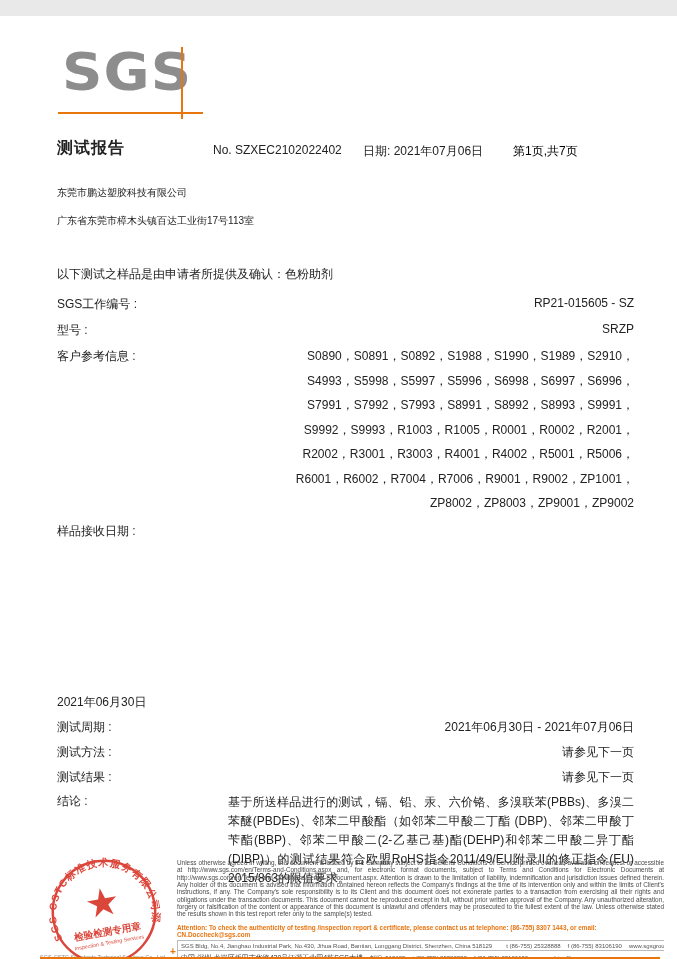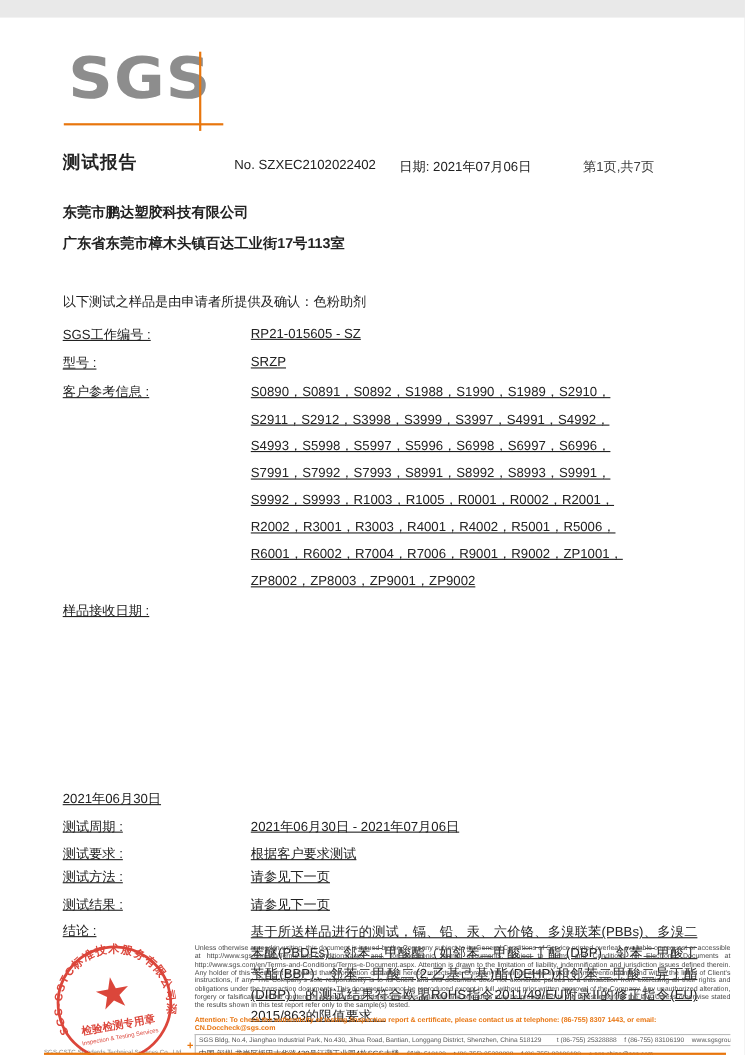--- a/index.html
+++ b/index.html
@@ -10,30 +10,30 @@
   .logo-text{position:absolute;left:62px;top:26px;font-size:52px;font-weight:bold;
              color:#8d8d8d;letter-spacing:1px;transform:scaleX(1.08);transform-origin:left;
              font-family:"DejaVu Sans","Liberation Sans",sans-serif;}
   .logo-hline{position:absolute;left:58px;top:96px;width:145px;height:2px;background:#e8760d;}
   .logo-vline{position:absolute;left:181px;top:31px;width:2px;height:72px;background:#e8760d;}
 
   .doc-title{position:absolute;left:57px;top:122px;font-size:16px;font-weight:bold;color:#222;
              letter-spacing:1px;}
   .report-no{position:absolute;left:213px;top:127px;font-size:12px;color:#222;}
   .hdr-date{position:absolute;left:363px;top:127px;font-size:12px;color:#222;}
-  .hdr-page{position:absolute;left:530px;top:127px;font-size:12px;color:#404040;}
+  .hdr-page{position:absolute;left:513px;top:127px;font-size:12px;color:#000000;}
 
-  .applicant{position:absolute;left:57px;top:163px;font-size:13px;line-height:28px;color:#222;font-weight:bold;}
+  .applicant{position:absolute;left:57px;top:163px;font-size:10px;line-height:28px;color:#222;}
 
   
   .content{position:absolute;left:57px;top:250px;width:577px;font-size:12px;color:#222;}
   .intro{margin-bottom:13px;}
-  .row{display:flex;align-items:flex-start;text-decoration:underline;}
+  .row{display:flex;align-items:flex-start;}
   .row .lbl{flex:0 0 171px;}
-  .row .val{flex:1;}
+  .row .val{flex:1;text-align:right;}
   .r-job{margin-bottom:9px;}
   .r-model{margin-bottom:5px;}
   .ref-lines div{line-height:24.5px;}
   .r-ref{margin-bottom:7px;}
   .r-received{margin-bottom:8px;flex-direction:column;}
   .r-period{margin-bottom:8px;}
   .r-require{margin-bottom:4px;}
   .r-method{margin-bottom:8px;}
   .r-result{margin-bottom:7px;}
   .r-conclusion .val{line-height:19px;text-align:justify;}
@@ -88,44 +88,39 @@
 
     <div class="row r-model">
       <div class="lbl">型号 :</div>
       <div class="val">SRZP</div>
     </div>
 
     <div class="row r-ref">
       <div class="lbl" style="line-height:24.5px">客户参考信息 :</div>
       <div class="val ref-lines">
         <div>S0890，S0891，S0892，S1988，S1990，S1989，S2910，</div>
-        <div>S2911，S2912，S3998，S3999，S3997，S4991，S4992，</div>
         <div>S4993，S5998，S5997，S5996，S6998，S6997，S6996，</div>
         <div>S7991，S7992，S7993，S8991，S8992，S8993，S9991，</div>
         <div>S9992，S9993，R1003，R1005，R0001，R0002，R2001，</div>
         <div>R2002，R3001，R3003，R4001，R4002，R5001，R5006，</div>
         <div>R6001，R6002，R7004，R7006，R9001，R9002，ZP1001，</div>
         <div>ZP8002，ZP8003，ZP9001，ZP9002</div>
       </div>
     </div>
 
     <div class="row r-received">
       <div class="lbl">样品接收日期 :</div>
       <div class="val">2021年06月30日</div>
     </div>
 
     <div class="row r-period">
       <div class="lbl">测试周期 :</div>
       <div class="val">2021年06月30日 - 2021年07月06日</div>
     </div>
 
-    <div class="row r-require">
-      <div class="lbl">测试要求 :</div>
-      <div class="val">根据客户要求测试</div>
-    </div>
 
     <div class="row r-method">
       <div class="lbl">测试方法 :</div>
       <div class="val">请参见下一页</div>
     </div>
 
     <div class="row r-result">
       <div class="lbl">测试结果 :</div>
       <div class="val">请参见下一页</div>
     </div>

